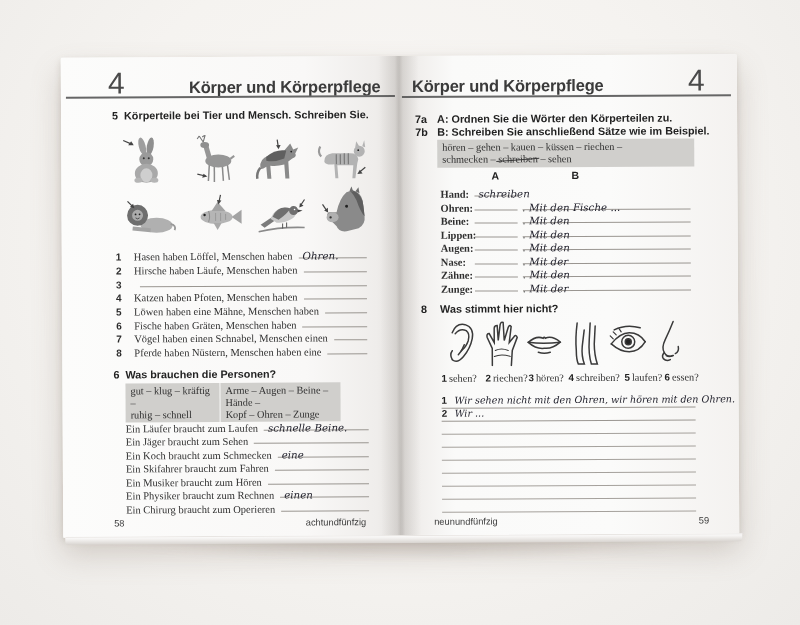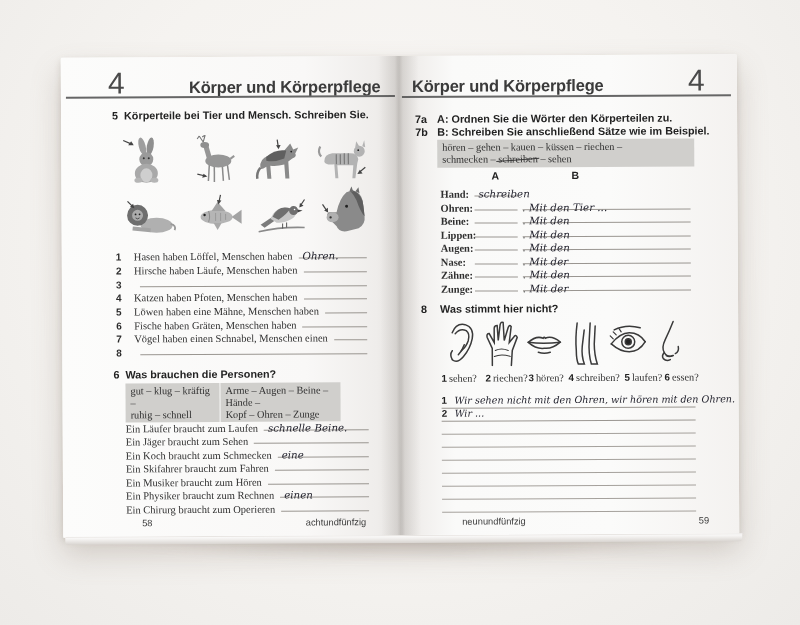--- a/index.html
+++ b/index.html
@@ -27,21 +27,21 @@
   .exh{display:flex;align-items:baseline;font-weight:bold;font-size:10.8px;color:#222;}
   .exh .n{width:12px;flex:none;}
   .row{position:absolute;left:54px;right:33px;display:flex;align-items:baseline;height:14px;}
   .row .n{width:18px;flex:none;font-weight:bold;font-size:10px;color:#2b2b2b;}
   .row .t,.row6 .t{font-family:"Liberation Serif",serif;font-size:10.5px;color:#2f2f2f;white-space:nowrap;}
   .blank{flex:1;border-bottom:1px solid #9a9691;height:12px;margin-left:6px;min-width:10px;}
   .hw{font-family:"DejaVu Serif",serif;font-style:italic;font-size:10.3px;color:#23232e;white-space:nowrap;padding-left:4px;}
   .row6{position:absolute;left:63px;right:32px;display:flex;align-items:baseline;height:14px;}
   .gbox{background:#d0cfcc;color:#2f2f2f;font-family:"Liberation Serif",serif;
         font-size:10.3px;line-height:11.8px;padding:2px 5px;}
-  .foot{font-size:9.3px;color:#3a3a3a;margin-left:28px;}
+  .foot{font-size:9.3px;color:#3a3a3a;}
   .p7{position:absolute;left:16px;display:flex;align-items:baseline;font-weight:bold;font-size:10.8px;color:#222;}
   .p7 .n{width:22px;flex:none;}
   .colh{font-weight:bold;font-size:10.5px;color:#222;}
   .trow{position:absolute;left:41px;width:250px;display:flex;align-items:baseline;height:13px;}
   .tlabel{width:34px;flex:none;font-family:"Liberation Serif",serif;font-size:10.5px;color:#2f2f2f;font-weight:bold;}
   .ta{width:43px;flex:none;border-bottom:1px solid #9a9691;height:12px;margin-right:5px;}
   .tb{flex:1;border-bottom:1px solid #9a9691;height:12px;}
   .tb::before{content:".";font-family:"Liberation Serif",serif;font-size:10px;color:#333;}
   .lab{position:absolute;top:317px;font-family:"Liberation Serif",serif;font-size:10.3px;color:#2f2f2f;white-space:nowrap;}
   .lab b{font-family:"Liberation Sans",sans-serif;font-size:9.8px;margin-right:2px;color:#222;}
@@ -207,20 +207,21 @@
           <span class="t">Fische haben Gräten, Menschen haben</span>
           <span class="blank"><i class="hw"></i></span>
         </div>
       <div class="row" style="top:271px">
           <span class="n">7</span>
           <span class="t">Vögel haben einen Schnabel, Menschen einen</span>
           <span class="blank"><i class="hw"></i></span>
         </div>
       <div class="row" style="top:285px">
           <span class="n">8</span>
+          <span class="t">Pferde haben Nüstern, Menschen haben eine</span>
           <span class="blank"><i class="hw"></i></span>
         </div>
 
       <div class="abs exh" style="left:51px;top:311px;right:20px">
         <span class="n">6</span>
         <span>Was brauchen die Personen?</span>
       </div>
       <div class="abs gbox" style="left:63px;top:326px;width:84px">
         <div>gut – klug – kräftig –</div>
         <div>ruhig – schnell</div>
@@ -284,21 +285,21 @@
       <div class="abs colh" style="left:92px;top:114px">A</div>
       <div class="abs colh" style="left:172px;top:114px">B</div>
 
       <div class="trow" style="top:128px">
           <span class="tlabel">Hand:</span>
           <span class="ta"><i class="hw">schreiben</i></span>
         </div>
       <div class="trow" style="top:142px">
           <span class="tlabel">Ohren:</span>
           <span class="ta"><i class="hw"></i></span>
-          <span class="tb"><i class="hw">Mit den Tier ...</i></span>
+          <span class="tb"><i class="hw">Mit den Fische ...</i></span>
         </div>
       <div class="trow" style="top:155px">
           <span class="tlabel">Beine:</span>
           <span class="ta"><i class="hw"></i></span>
           <span class="tb"><i class="hw">Mit den</i></span>
         </div>
       <div class="trow" style="top:169px">
           <span class="tlabel">Lippen:</span>
           <span class="ta"><i class="hw"></i></span>
           <span class="tb"><i class="hw">Mit den</i></span>

